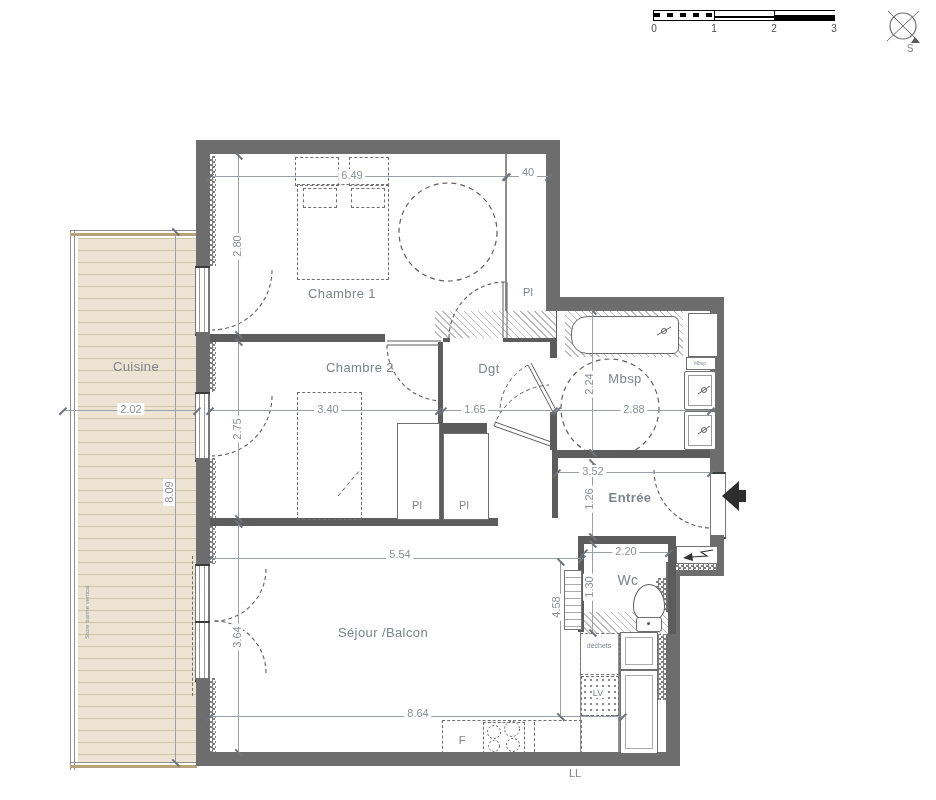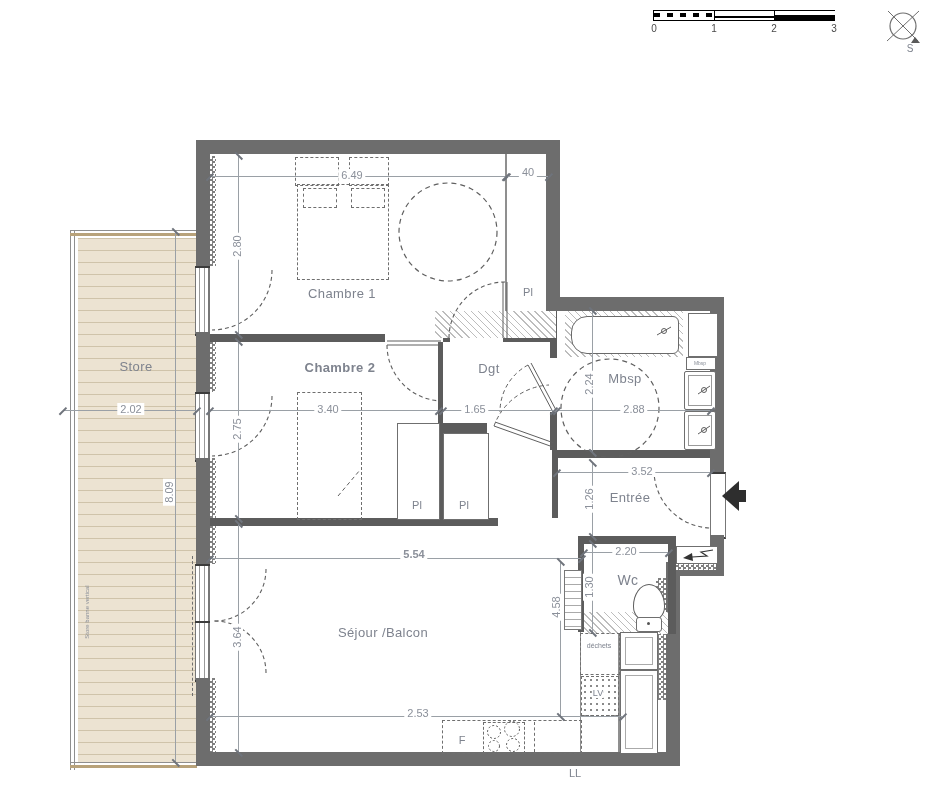--- a/index.html
+++ b/index.html
@@ -57,21 +57,21 @@
   <div class="slab" style="left:910px;top:48px;font-size:10px;">S</div>
 
   <div class="deck" style="left:78px;top:238px;width:119px;height:524px;"></div>
   <div class="thin" style="left:70px;top:230px;width:1px;height:540px;"></div>
   <div class="thin" style="left:74px;top:230px;width:1px;height:540px;"></div>
   <div class="thin" style="left:70px;top:230px;width:127px;height:1px;"></div>
   <div class="abs" style="left:70px;top:233px;width:127px;height:3px;background:#b8a27a;"></div>
   <div class="thin" style="left:70px;top:762px;width:127px;height:1px;"></div>
   <div class="abs" style="left:70px;top:765px;width:127px;height:3px;background:#b8a27a;"></div>
   <div class="dash" style="left:192px;top:556px;width:0;height:140px;border-width:0 0 0 1.3px;"></div>
-  <div class="rlab" style="left:136px;top:366px;">Store</div>
+  <div class="rlab" style="left:136px;top:366px;">Cuisine</div>
   <div class="xlab rot" style="left:87px;top:612px;font-size:6px;">Store banne vertical</div>
   <div class="xlab rot" style="left:205px;top:578px;">VR</div>
 
   <div class="wall" style="left:196px;top:140px;width:364px;height:14px;"></div>
   <div class="wall" style="left:196px;top:140px;width:14px;height:126px;"></div>
   <div class="window" style="left:195px;top:266px;width:15px;height:66px;"></div>
   <div class="wall" style="left:196px;top:332px;width:14px;height:60px;"></div>
   <div class="window" style="left:195px;top:392px;width:15px;height:66px;"></div>
   <div class="wall" style="left:196px;top:458px;width:14px;height:106px;"></div>
   <div class="window" style="left:195px;top:564px;width:15px;height:57px;"></div>
@@ -216,37 +216,37 @@
   <div class="vdim" style="left:592px;top:544px;height:88px;"></div>
   <div class="vdim" style="left:560px;top:562px;height:154px;"></div>
   <div class="vdim" style="left:175px;top:232px;height:530px;"></div>
 
   <div class="dlab" style="left:131px;top:409px;">2.02</div>
   <div class="dlab" style="left:328px;top:409px;">3.40</div>
   <div class="dlab" style="left:475px;top:409px;">1.65</div>
   <div class="dlab" style="left:634px;top:409px;">2.88</div>
   <div class="dlab" style="left:352px;top:175px;">6.49</div>
   <div class="dlab" style="left:528px;top:172px;">40</div>
-  <div class="dlab" style="left:642px;top:471px;">3.52</div>
+  <div class="dlab" style="left:593px;top:471px;">3.52</div>
   <div class="dlab" style="left:626px;top:551px;">2.20</div>
-  <div class="dlab" style="left:414px;top:554px;font-weight:bold;">5.54</div>
-  <div class="dlab" style="left:418px;top:713px;">2.53</div>
+  <div class="dlab" style="left:400px;top:554px;">5.54</div>
+  <div class="dlab" style="left:418px;top:713px;">8.64</div>
   <div class="dlab rot" style="left:237px;top:246px;">2.80</div>
   <div class="dlab rot" style="left:237px;top:429px;">2.75</div>
   <div class="dlab rot" style="left:237px;top:637px;">3.64</div>
   <div class="dlab rot" style="left:589px;top:384px;">2.24</div>
   <div class="dlab rot" style="left:589px;top:499px;">1.26</div>
   <div class="dlab rot" style="left:589px;top:587px;">1.30</div>
   <div class="dlab rot" style="left:556px;top:607px;">4.58</div>
   <div class="dlab rot" style="left:169px;top:492px;">8.09</div>
 
   <div class="rlab" style="left:342px;top:257px;margin-top:36px;">Chambre 1</div>
-  <div class="rlab" style="left:340px;top:367px;font-weight:bold;">Chambre 2</div>
+  <div class="rlab" style="left:360px;top:367px;">Chambre 2</div>
   <div class="rlab" style="left:489px;top:368px;">Dgt</div>
   <div class="rlab" style="left:625px;top:378px;">Mbsp</div>
-  <div class="rlab" style="left:630px;top:497px;">Entrée</div>
+  <div class="rlab" style="left:630px;top:497px;font-weight:bold;">Entrée</div>
   <div class="rlab" style="left:628px;top:580px;font-size:14px;">Wc</div>
   <div class="rlab" style="left:383px;top:632px;">Séjour /Balcon</div>
   <div class="slab" style="left:528px;top:292px;">Pl</div>
   <div class="slab" style="left:417px;top:505px;">Pl</div>
   <div class="slab" style="left:464px;top:505px;">Pl</div>
 
 </div>
 
 </body></html>

